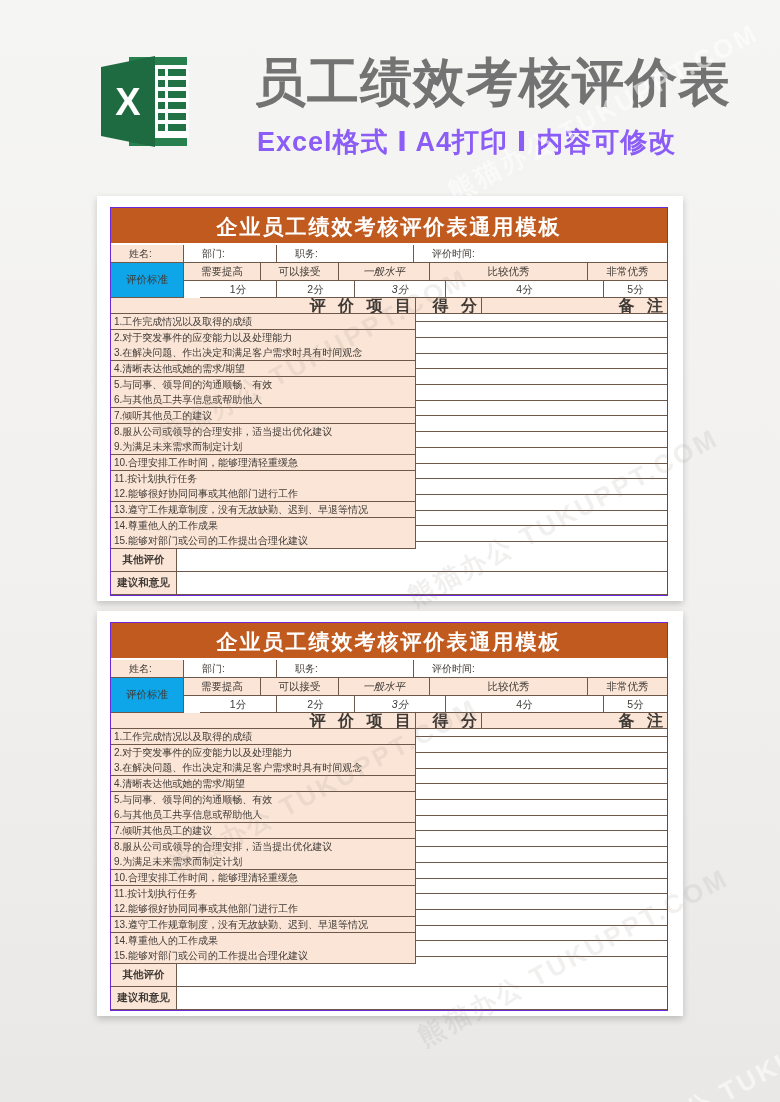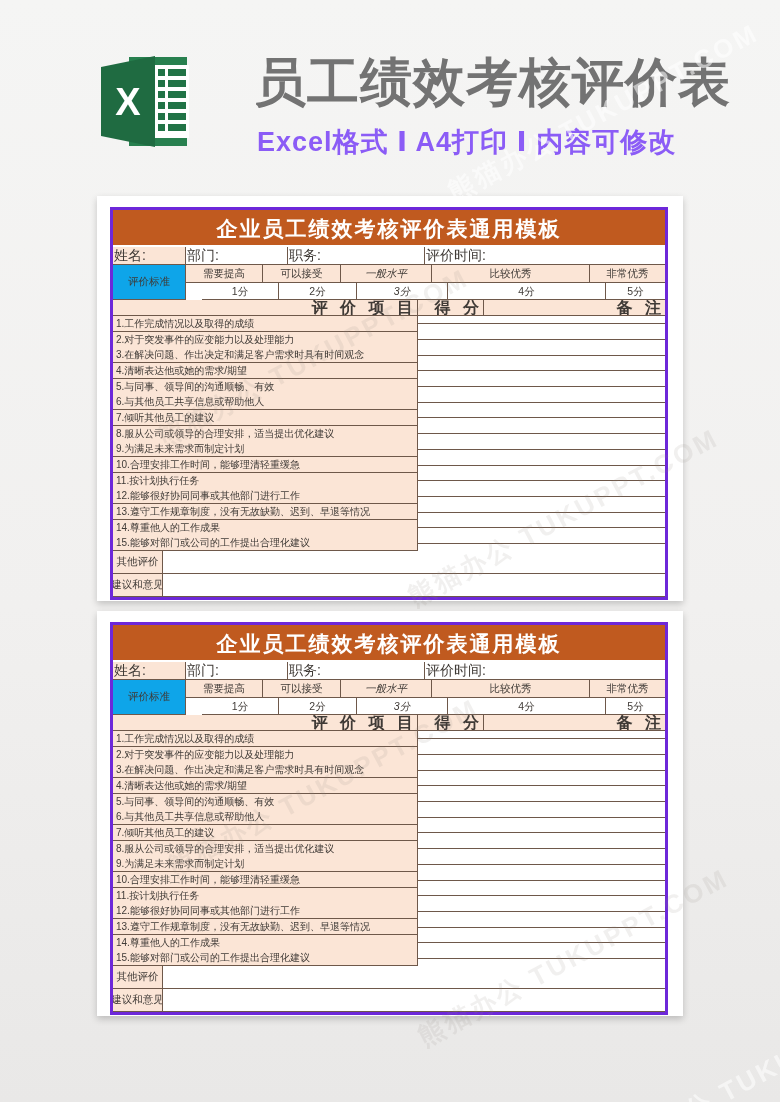--- a/index.html
+++ b/index.html
@@ -23,41 +23,41 @@
   
   .page{
     position:absolute;left:97px;width:586px;height:405px;background:#ffffff;
     box-shadow:0 3px 7px rgba(0,0,0,0.20);
   }
   #page-1{top:196px;}
   #page-2{top:611px;}
   
   .sheet{
     position:absolute;left:13px;top:11px;width:558px;
-    border:3px solid #6d28d9;box-sizing:border-box;
+    border:1px solid #6d28d9;box-sizing:border-box;
     color:#3f3a36;
   }
   .sheet *{box-sizing:border-box;}
   .caption{
     height:37px;line-height:37px;background:#c05a1f;color:#ffffff;
     text-align:center;font-size:21px;font-weight:bold;letter-spacing:2px;
     border-bottom:2px solid #ffffff;
   }
   .trow{display:flex;width:100%;}
   .cell{
     border-right:1px solid #6e584a;border-bottom:1px solid #6e584a;
     overflow:hidden;white-space:nowrap;
   }
   .cell.last{border-right:none;}
   .peach{background:#fbe5d6;}
   
   .info-row{height:18px;}
-  .info-row .cell{font-size:14px;line-height:17px;padding-left:1px;}
+  .info-row .cell{font-size:10px;line-height:17px;padding-left:18px;}
   .c-w1{width:73px;}
-  .c-w2{width:102px;}
+  .c-w2{width:93px;}
   .c-w3{width:137px;}
   .c-w4{flex:1;}
   
   .criteria-block{display:flex;width:100%;}
   .crit-label{
     width:73px;background:#0ea5e9;border-right:1px solid #6e584a;
     border-bottom:1px solid #6e584a;display:flex;align-items:center;
     justify-content:center;font-size:10.5px;
   }
   .crit-cols{flex:1;display:flex;flex-direction:column;}
@@ -83,21 +83,21 @@
   
   .item-row{height:15.7px;align-items:center;}
   .item-row .c-item{
     font-size:10px;line-height:15px;padding-left:3px;text-align:left;
     letter-spacing:0;font-weight:normal;
   }
   
   .foot-row{height:23px;}
   .foot-row .cell{font-size:10.5px;}
   .foot-label{
-    width:50px;display:flex;align-items:center;justify-content:center;
+    width:66px;display:flex;align-items:center;justify-content:center;font-weight:bold;
   }
   .foot-value{flex:1;}
   
   .wm{
     position:absolute;transform:rotate(-28deg);font-size:26px;font-weight:bold;
     letter-spacing:3px;white-space:nowrap;pointer-events:none;z-index:5;
   }
   .wm-dark{color:rgba(150,140,132,0.13);}
   .wm-light{color:rgba(255,255,255,0.55);}
 </style>

